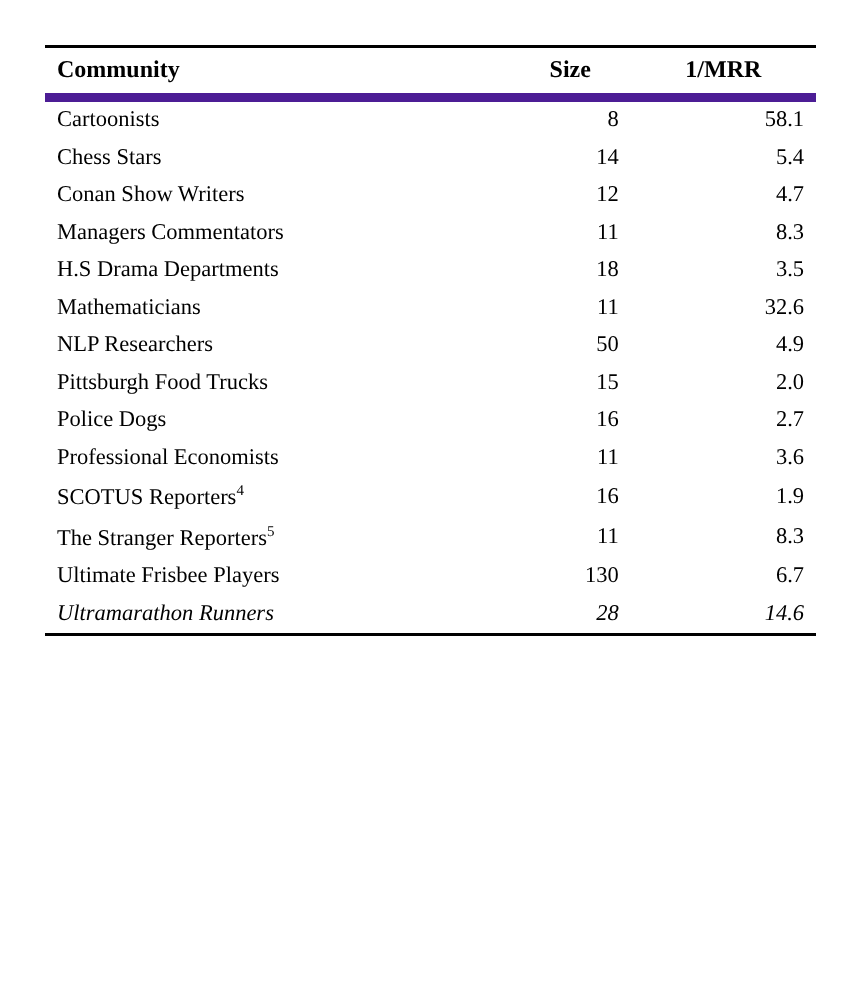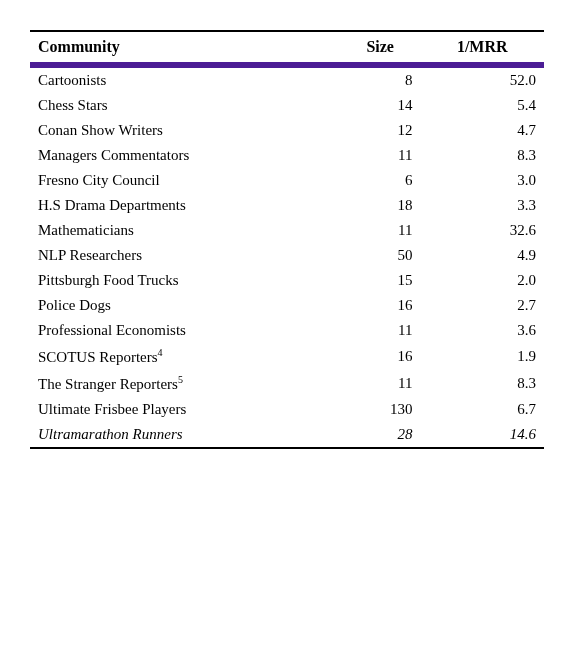--- a/index.html
+++ b/index.html
@@ -71,46 +71,41 @@
       <tr>
         <th class="col-community">Community</th>
         <th class="col-size">Size</th>
         <th class="col-mrr">1/MRR</th>
       </tr>
     </thead>
     <tbody id="table-body">
     <tr>
           <td>Cartoonists</td>
           <td class="col-size">8</td>
-          <td class="col-mrr">52.0</td>
+          <td class="col-mrr">58.1</td>
         </tr>
         <tr>
           <td>Chess Stars</td>
           <td class="col-size">14</td>
           <td class="col-mrr">5.4</td>
         </tr>
         <tr>
           <td>Conan Show Writers</td>
           <td class="col-size">12</td>
           <td class="col-mrr">4.7</td>
         </tr>
         <tr>
           <td>Managers Commentators</td>
           <td class="col-size">11</td>
           <td class="col-mrr">8.3</td>
         </tr>
         <tr>
-          <td>Fresno City Council</td>
-          <td class="col-size">6</td>
-          <td class="col-mrr">3.0</td>
-        </tr>
-        <tr>
           <td>H.S Drama Departments</td>
           <td class="col-size">18</td>
-          <td class="col-mrr">3.3</td>
+          <td class="col-mrr">3.5</td>
         </tr>
         <tr>
           <td>Mathematicians</td>
           <td class="col-size">11</td>
           <td class="col-mrr">32.6</td>
         </tr>
         <tr>
           <td>NLP Researchers</td>
           <td class="col-size">50</td>
           <td class="col-mrr">4.9</td>

